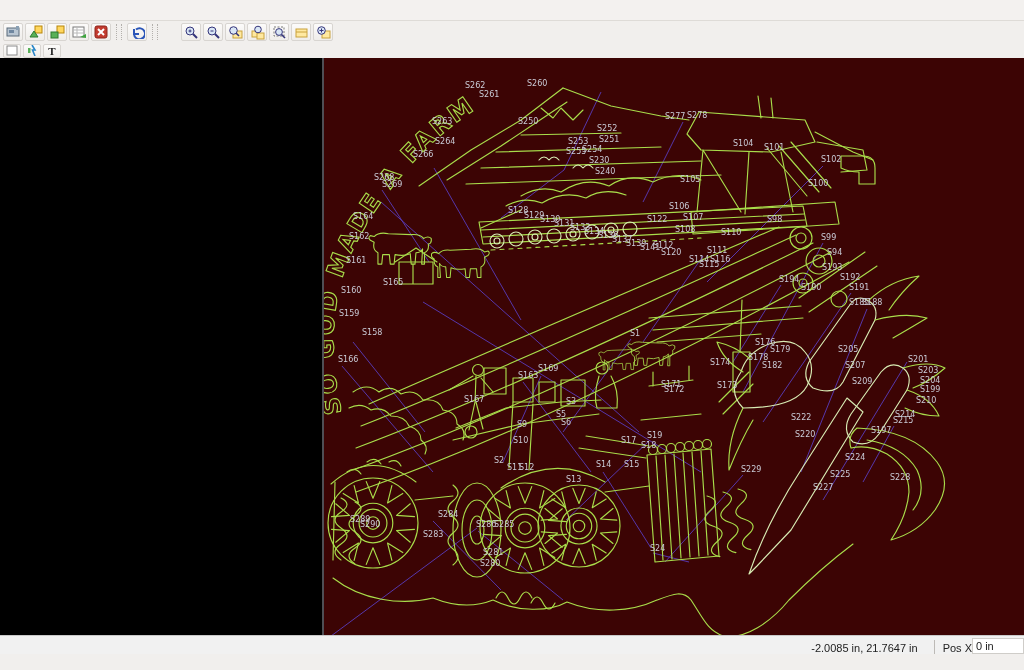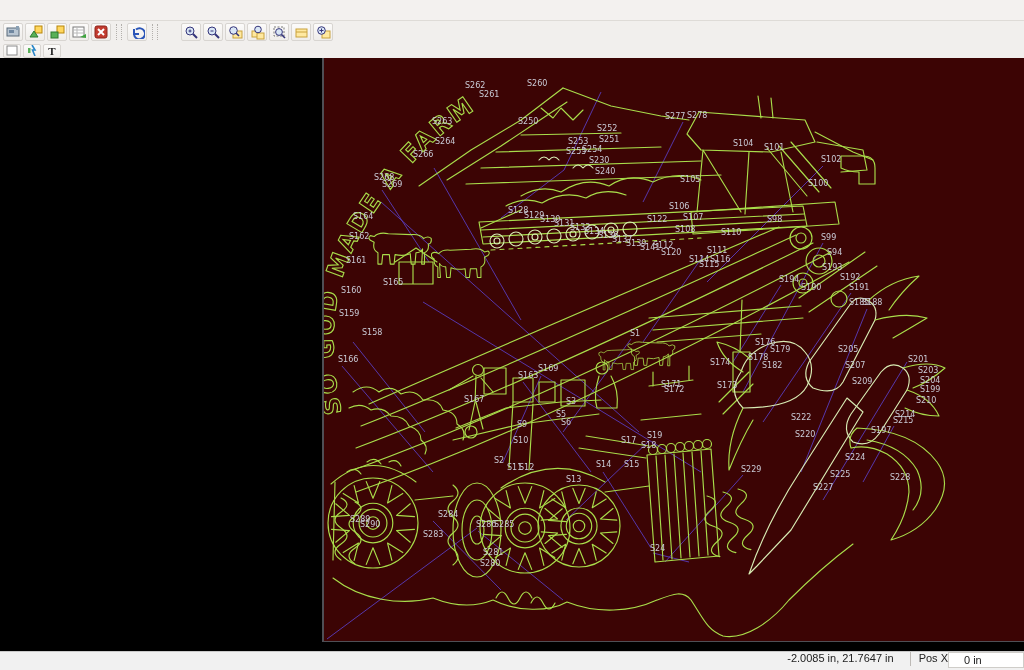--- a/index.html
+++ b/index.html
@@ -19,26 +19,26 @@
   #canvas{position:absolute;top:58px;left:0;right:0;bottom:18px;background:#000;overflow:hidden;}
   #sheet{position:absolute;left:322px;top:0;width:701px;height:583px;background:#3c0404;
          border-left:2px solid #4f4f55;border-bottom:1px solid #4f4f55;box-sizing:content-box;}
   #sheet svg{display:block;}
   .cut{fill:none;stroke:#a9dd4b;stroke-width:1.15;stroke-linecap:round;stroke-linejoin:round;}
   .lt{stroke:#d8ecb4;}
   .rapid{stroke:#5b3fc8;stroke-width:1;fill:none;opacity:.85;}
   .seq{fill:#c9cbd6;font:8px "DejaVu Sans",sans-serif;}
   .arc{font:bold 24px "DejaVu Sans",sans-serif;fill:none;stroke:#a9dd4b;stroke-width:1.1;letter-spacing:3px;}
   
-  #statusbar{position:absolute;left:0;right:0;bottom:0;height:18px;background:#f1f1f1;border-top:1px solid #c9c9c9;
-             display:flex;align-items:flex-start;font-size:11px;color:#222;}
+  #statusbar{position:absolute;left:0;right:0;bottom:16px;height:18px;background:#f1f1f1;border-top:1px solid #c9c9c9;
+             display:flex;align-items:flex-end;font-size:11px;color:#222;}
   #coords{margin-left:auto;margin-right:16px;}
   .sdiv{width:1px;height:14px;background:#bdbab6;margin-right:8px;}
   #poslabel{}
-  #posval{background:#fff;border:1px solid #cfcdc9;min-width:44px;height:14px;line-height:14px;padding:0 15px;font-size:11px;}
+  #posval{background:#fff;border:1px solid #cfcdc9;min-width:44px;height:14px;line-height:14px;padding:0 3px;font-size:11px;}
 </style>
 </head>
 <body>
 
 <div id="menubar"></div>
 
 <div id="toolrow1">
   <div class="tb">
     <svg width="15" height="14">
         <rect x="1" y="3" width="12" height="8" fill="#b9c6d2" stroke="#5a6b7a"></rect>

